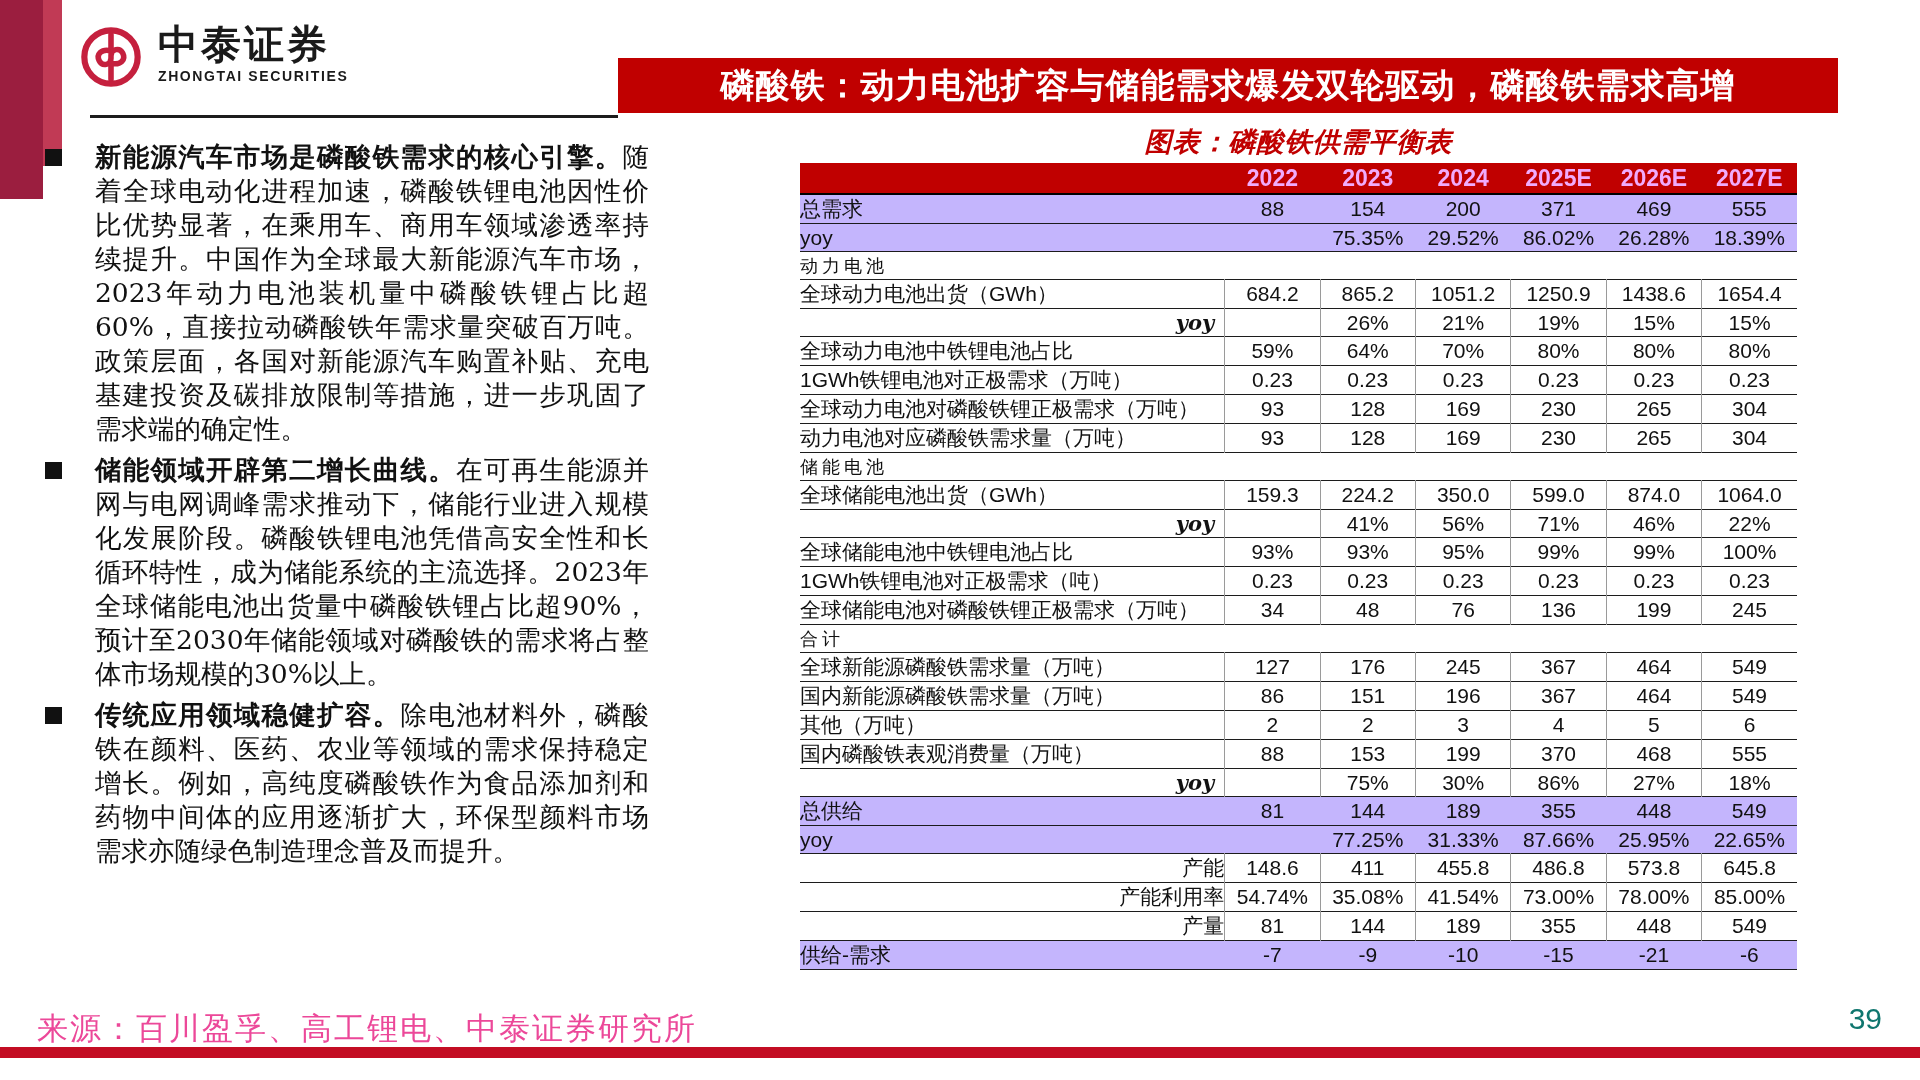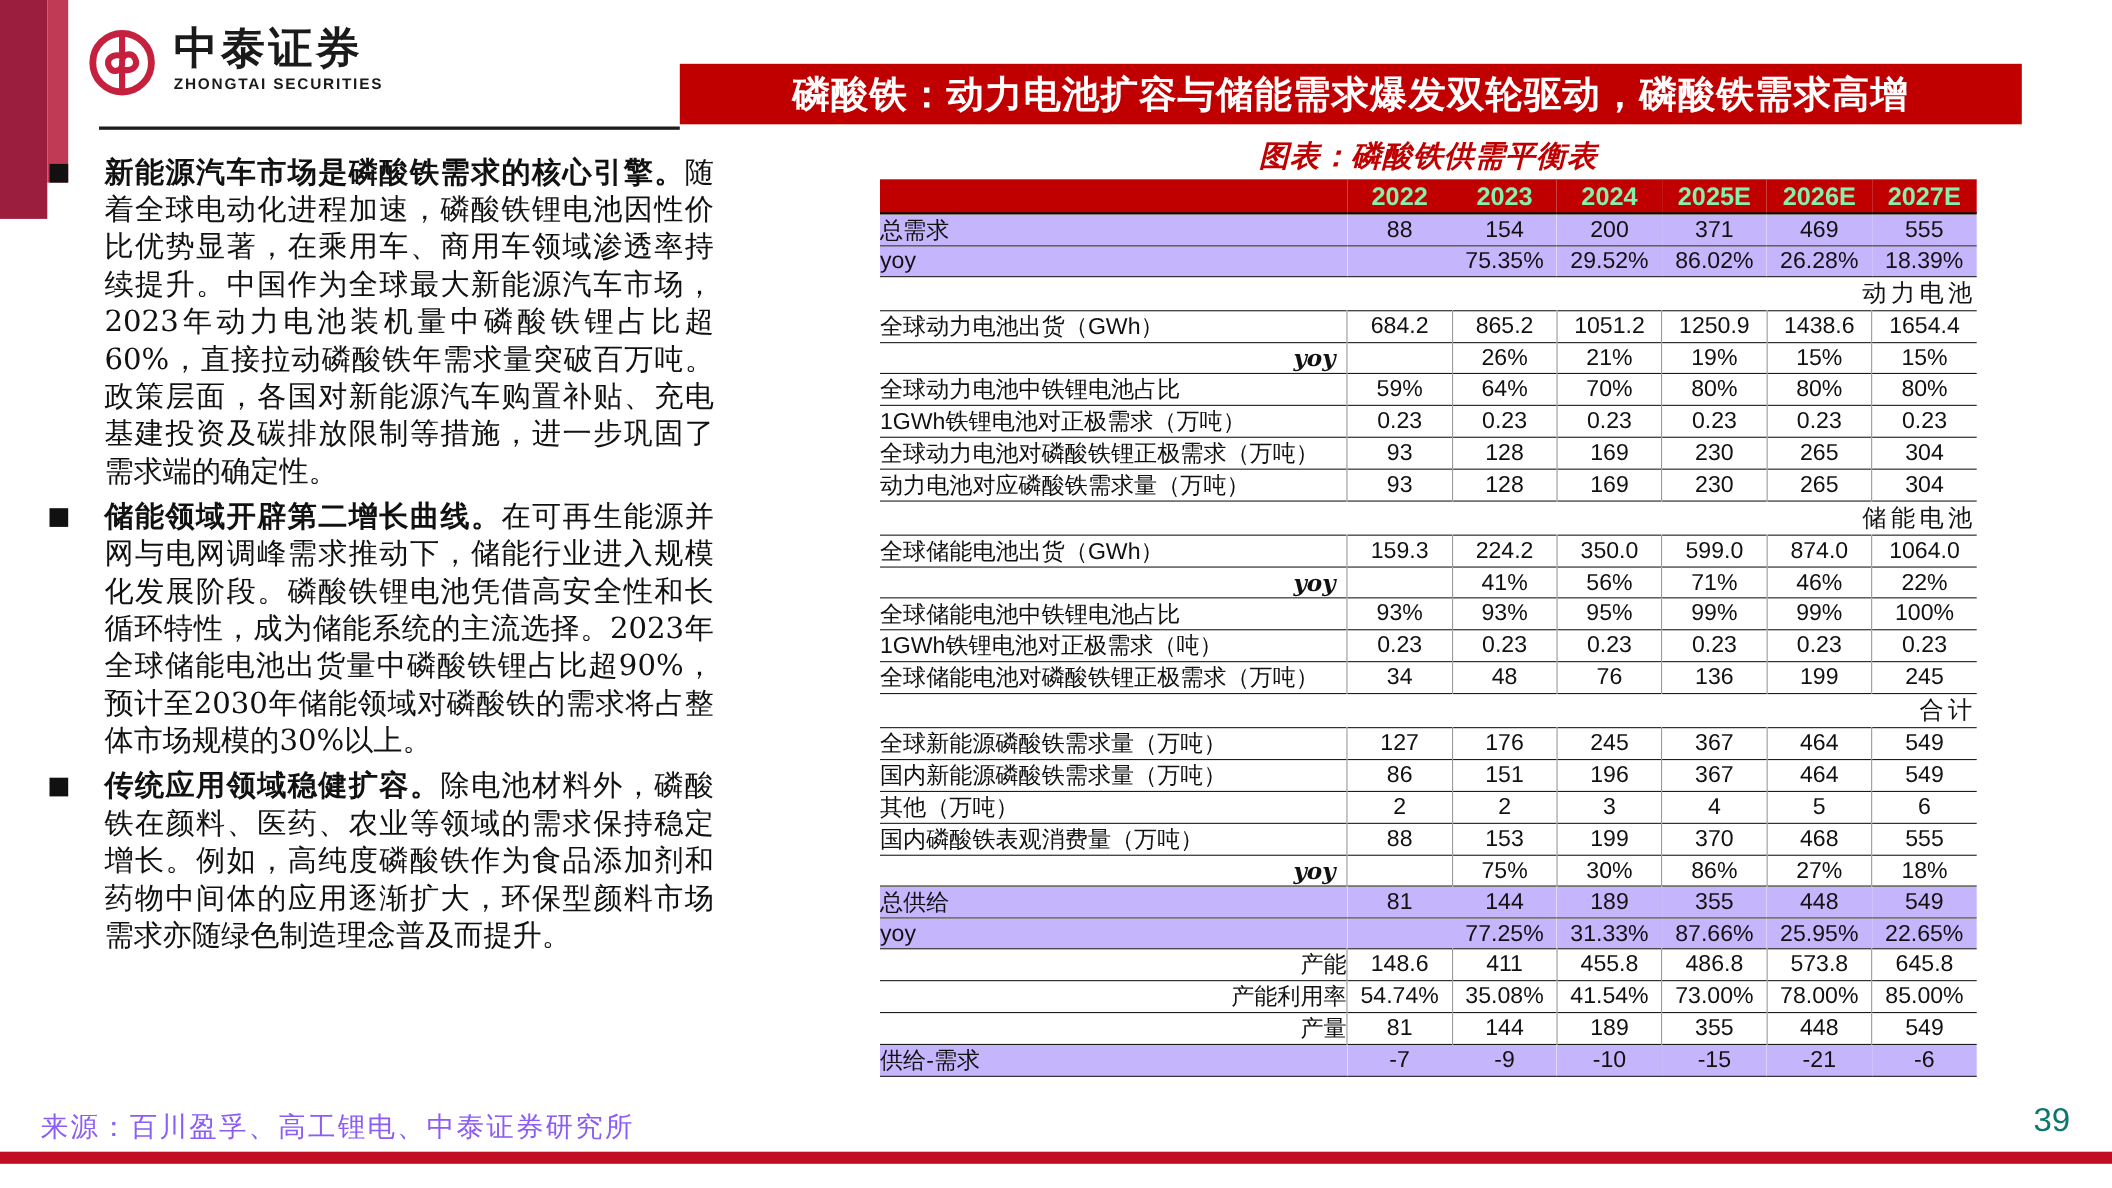--- a/index.html
+++ b/index.html
@@ -32,33 +32,33 @@
   .bullet-lead{font-weight:700;}
   
   .fig-title{position:absolute;left:800px;top:124px;width:997px;text-align:center;
     color:#C00000;font-size:27px;font-weight:700;font-style:italic;letter-spacing:1px;}
   .tbl-wrap{position:absolute;left:800px;top:163px;width:997px;}
   table.sd{width:100%;border-collapse:collapse;table-layout:fixed;
     font-family:"Liberation Sans","DejaVu Sans",sans-serif;font-size:21px;color:#111;}
   table.sd col.c-lbl{width:42.6%;}
   table.sd col.c-val{width:9.5667%;}
   table.sd thead tr{height:31px;background:#C00000;border-bottom:2.2px solid #000;}
-  table.sd thead th{color:#86efac;font-weight:700;font-size:23px;text-align:center;padding:0;}
+  table.sd thead th{color:#f0abfc;font-weight:700;font-size:23px;text-align:center;padding:0;}
   table.sd tbody tr{height:28px;border-bottom:1.6px solid #1c1c1c;}
   table.sd td{padding:0;vertical-align:middle;overflow:hidden;white-space:nowrap;}
   td.lbl{text-align:left;padding-left:8px;}
   td.val{text-align:center;}
   tr.data td.val, tr.yoy td.val, tr.rlabel td.val{border-left:1.2px solid #9a9a9a;}
   tr.hl{background:#c4b5fd;border-bottom:2.2px solid #000;}
   tr.yoy td.lbl{text-align:right;padding-right:10px;font-style:italic;
     font-family:"DejaVu Serif","Liberation Serif",serif;font-weight:700;}
   tr.rlabel td.lbl{text-align:right;}
-  td.section-cell{text-align:right;font-size:22px;letter-spacing:4px;}
-  
-  .source{position:absolute;left:37px;top:1008px;color:#8b5cf6;font-size:25px;letter-spacing:2px;}
+  td.section-cell{text-align:left;font-size:18px;letter-spacing:4px;}
+  
+  .source{position:absolute;left:37px;top:1008px;color:#ec4899;font-size:31px;letter-spacing:2px;}
   .page-num{position:absolute;right:38px;top:1002px;color:#0f766e;font-size:30px;
     font-family:"Liberation Sans","DejaVu Sans",sans-serif;}
   .bottom-bar{position:absolute;left:0;top:1047px;width:1920px;height:11px;background:#C30D23;}
 </style>
 </head>
 <body>
 
 <div class="bar-dark"></div>
 <div class="bar-light"></div>
 

